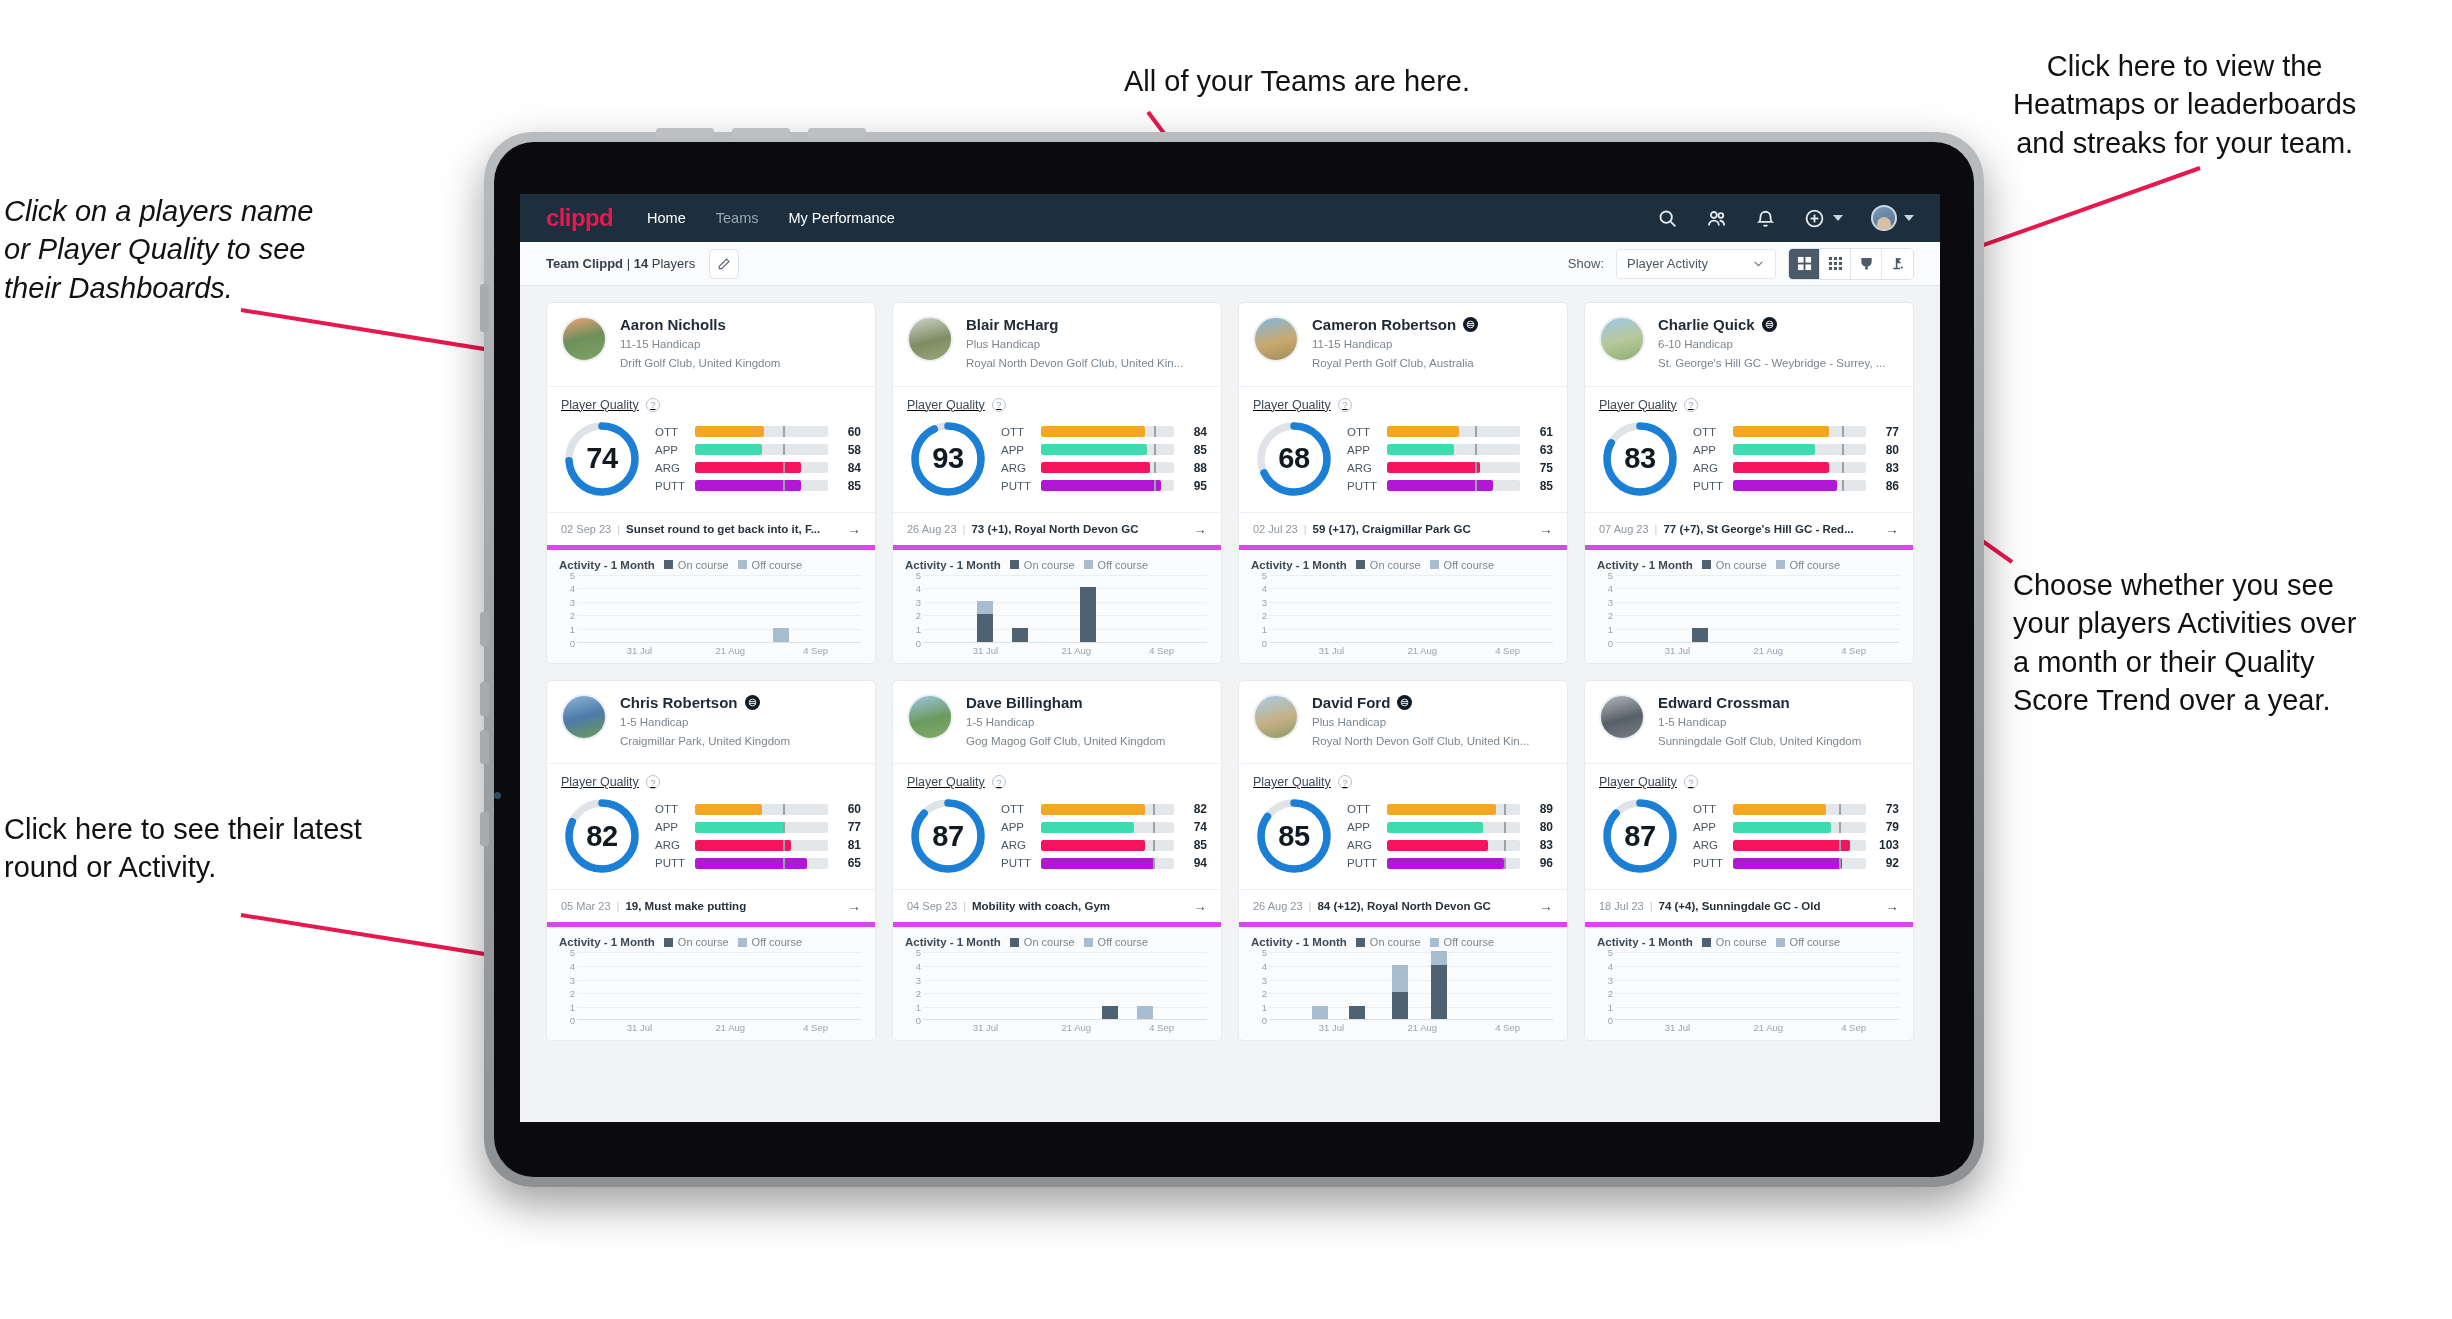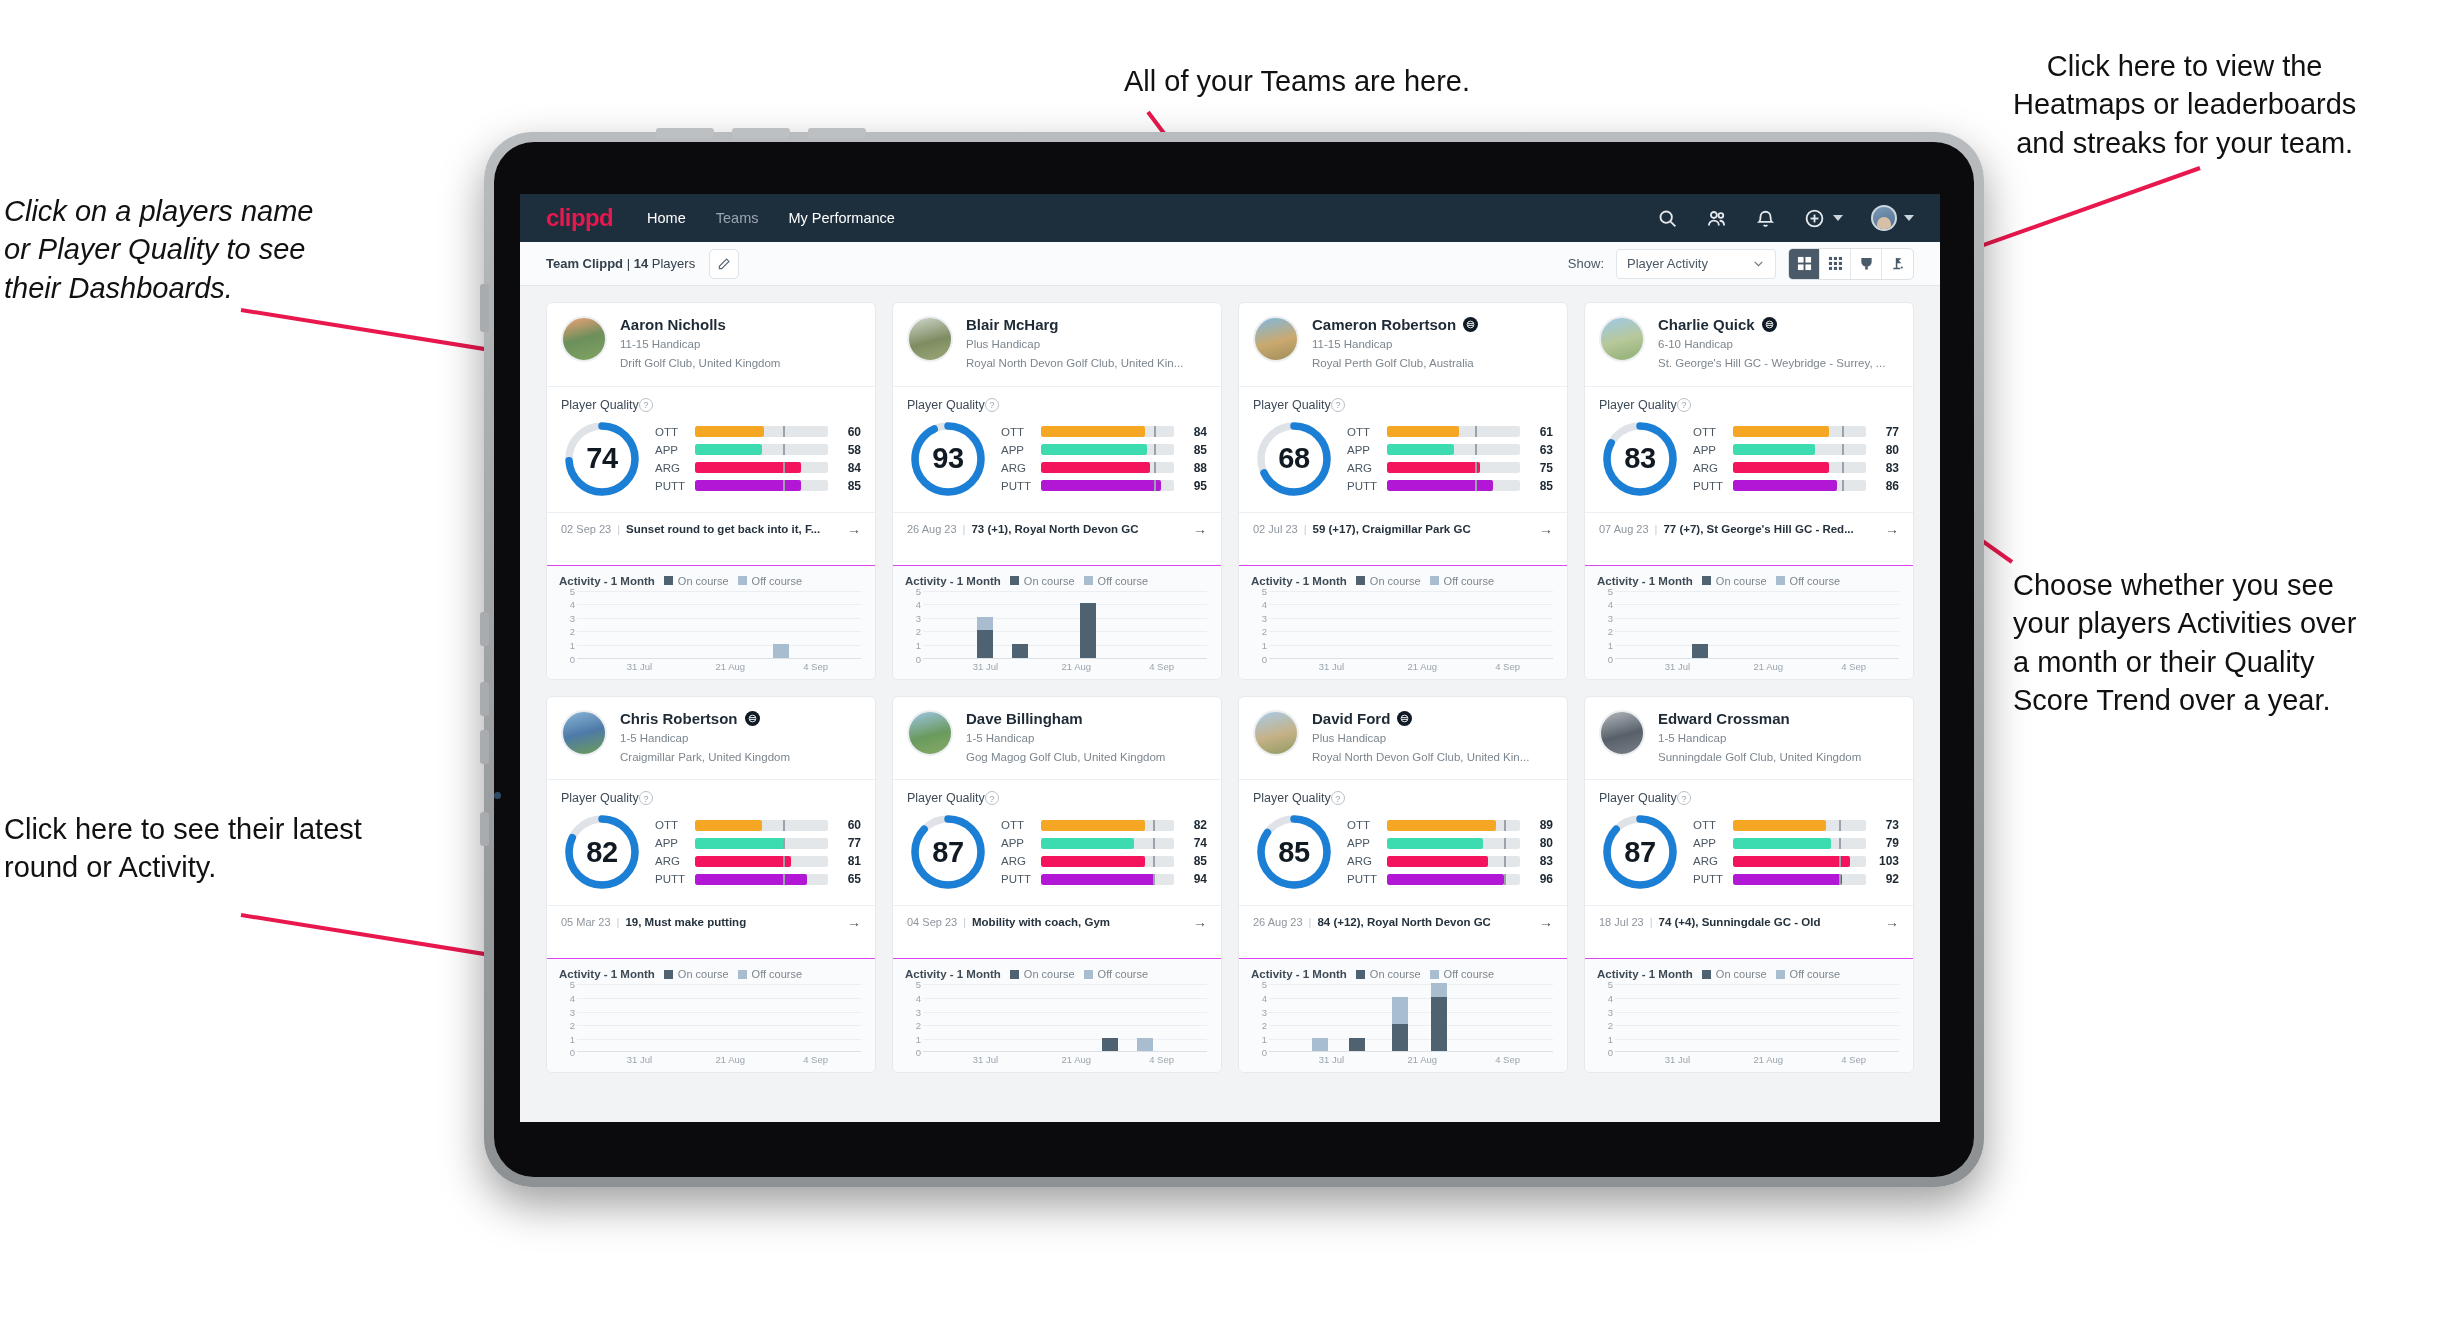--- a/index.html
+++ b/index.html
@@ -163,21 +163,21 @@
     font-size:15px; font-weight:700; color:#1e2a35;
     display:flex; align-items:center; gap:7px;
   }
   .pbadge {
     width:15px;height:15px;border-radius:50%;background:#0f1a24;
     display:flex;align-items:center;justify-content:center;flex:0 0 15px;
   }
   .psub { font-size:11.5px; color:#7c868f; margin-top:3px; line-height:1.42; white-space:nowrap; overflow:hidden; text-overflow:ellipsis; max-width:228px;}
   .sep { height:1px; background:#edf0f3; }
 
-  .pq-head { display:flex; align-items:flex-start; padding:11px 14px 4px 14px;}
+  .pq-head { display:flex; align-items:flex-start; gap:7px; padding:11px 14px 4px 14px;text-decoration:underline;}
   .pq-title { font-size:12.5px; color:#3d4a56; font-weight:400;}
   .qmark {
     width:14px;height:14px;border-radius:50%;border:1.4px solid #b9c1c9;
     color:#9aa4ad; font-size:9.5px; display:flex;align-items:center;justify-content:center;
   }
   .pq-body { display:flex; align-items:center; padding:2px 14px 12px 14px; gap:12px;}
   .gauge { position:relative; width:82px; height:82px; flex:0 0 82px;}
   .gauge .val {
     position:absolute; inset:0; display:flex; align-items:center; justify-content:center;
     font-size:29px; font-weight:700; color:#111a22; letter-spacing:-.5px;
@@ -195,21 +195,21 @@
   .latest {
     display:flex; align-items:center; gap:6px;
     padding:8px 14px; border-top:1px solid #edf0f3; background:#fff;
   }
   .lt-date { font-size:11px; color:#8d959d;}
   .lt-pipe { font-size:11px; color:#c6ccd2;}
   .lt-txt { font-size:11.5px; font-weight:700; color:#25323d; flex:1; white-space:nowrap; overflow:hidden; text-overflow:ellipsis;}
   .lt-arr { color:#46525e; font-size:14px; }
 
   .act {
-    background:#fafbfc; border-top:1px solid #d946ef; padding:9px 12px 6px 12px;margin-top:20px;
+    background:#fafbfc; border-top:5px solid #d946ef; padding:9px 12px 6px 12px;
   }
   .act-head { display:flex; align-items:center; gap:9px; margin-bottom:4px;}
   .act-title { font-size:11.5px; font-weight:700; color:#3d4a56;}
   .leg { display:flex; align-items:center; gap:5px; font-size:11px; color:#7c868f;}
   .swatch { width:9px;height:9px;}
   .chart { position:relative; height:82px; margin-top:2px; }
   .chart .yax {
     position:absolute; left:0; top:0; bottom:14px; width:16px;
   }
   .chart .ylab {

